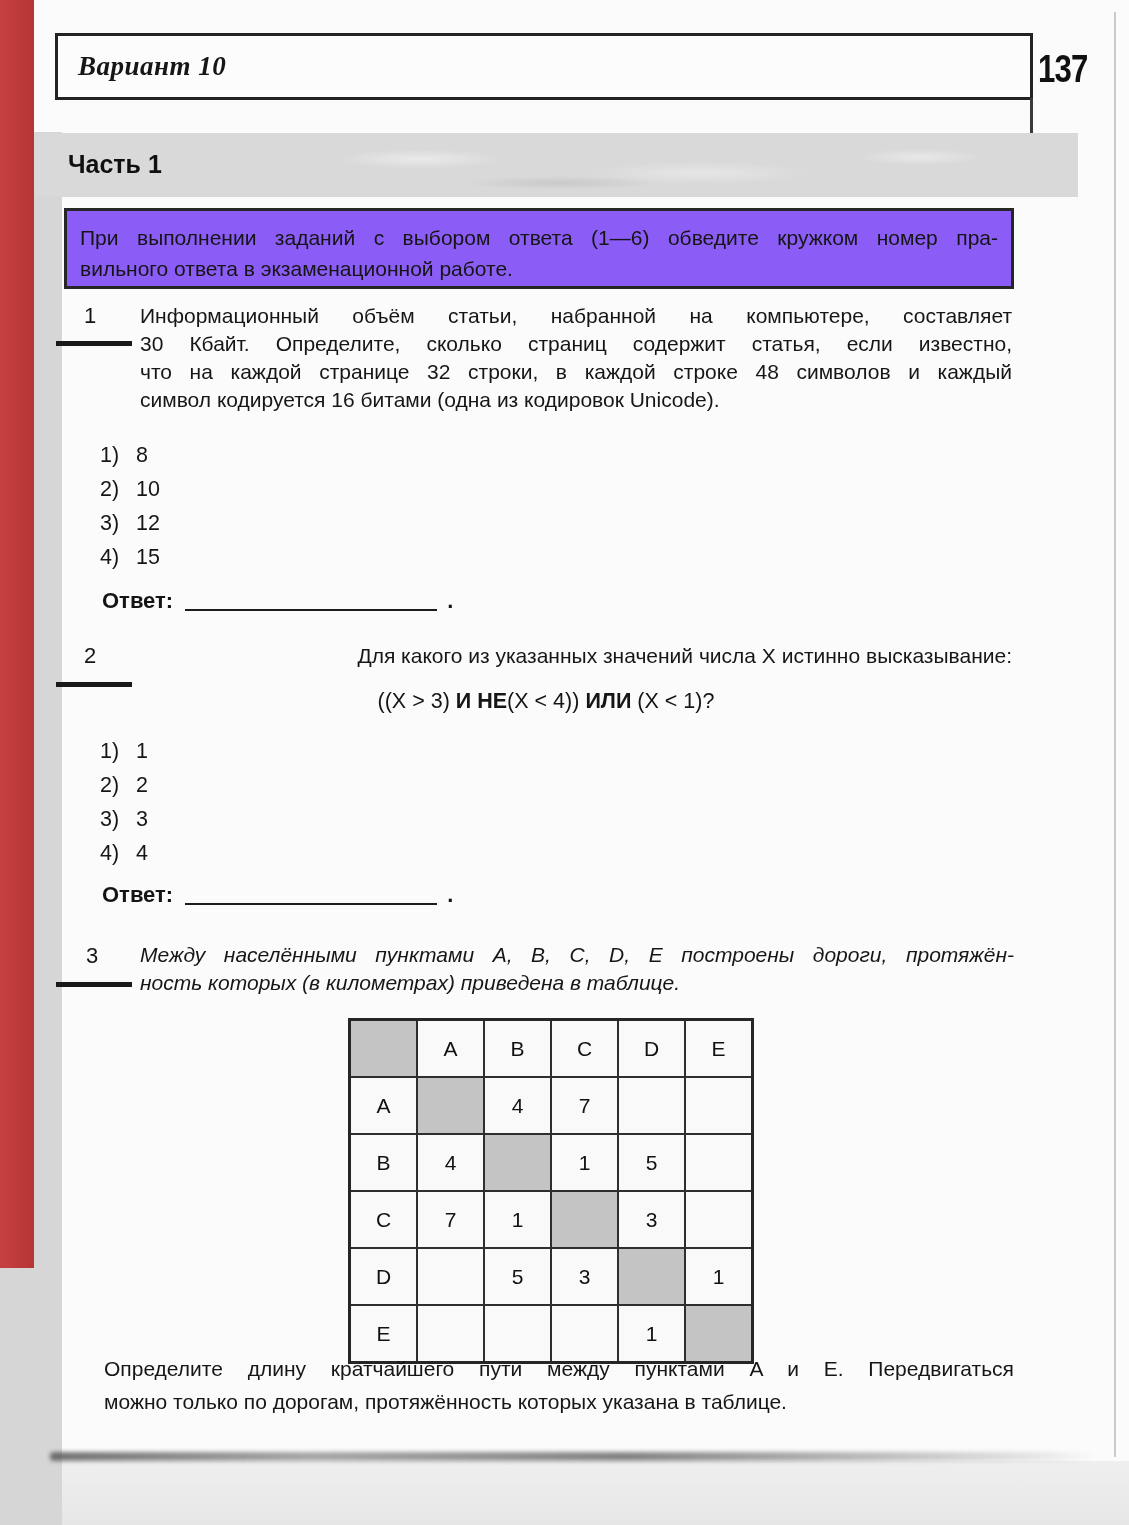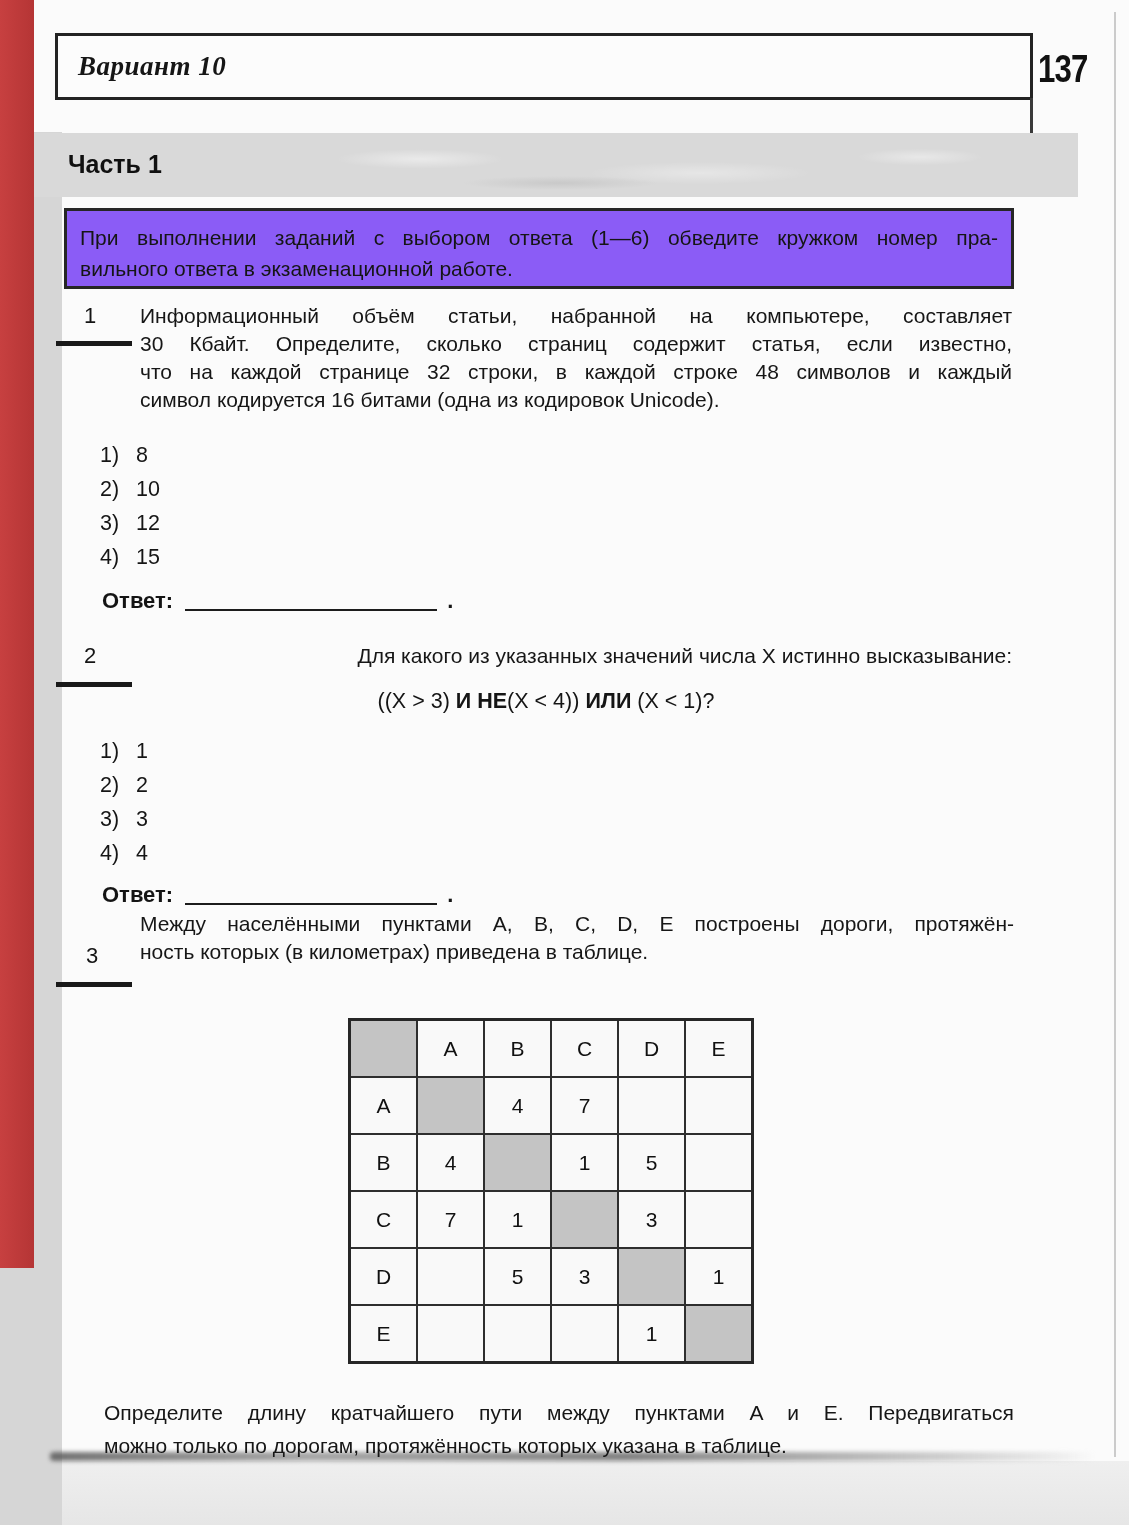--- a/index.html
+++ b/index.html
@@ -58,21 +58,21 @@
   .formula{position:absolute;left:140px;top:689px;width:812px;text-align:center;
     font-size:21.5px;color:#151515;}
   .formula .op{font-weight:700;}
   
   .table-wrap{position:absolute;left:348px;top:1018px;}
   table.dist{border-collapse:collapse;table-layout:fixed;border:3px solid #262626;background:#f9f9f9;}
   table.dist th,table.dist td{border:2px solid #2e2e2e;width:65px;height:55px;padding:0;
     text-align:center;vertical-align:middle;font-size:21px;font-weight:400;color:#111;background:#f9f9f9;}
   table.dist .gray{background:#c4c4c4;}
   
-  .closing{position:absolute;left:104px;top:1396px;width:910px;font-size:21px;line-height:33px;color:#161616;}
+  .closing{position:absolute;left:104px;top:1352px;width:910px;font-size:21px;line-height:33px;color:#161616;}
   .closing .jl{text-align:justify;text-align-last:justify;}
 </style>
 </head>
 <body>
 
 <div class="page">
 
   <div class="bottom-area"></div>
   <div class="left-margin"></div>
   <div class="page-edge-line"></div>
@@ -150,21 +150,21 @@
       </div>
   </div>
   <div class="answer-row" style="top:884px;">
     <span class="answer-label">Ответ:</span>
     <span class="answer-blank"></span>
     <span class="answer-period">.</span>
   </div>
 
   <div class="q-number" style="left:86px;top:943px;">3</div>
   <div class="q-rule" style="top:982px;"></div>
-  <div class="q-text" style="top:910px;width:874px;">
+  <div class="q-text" style="top:941px;width:874px;font-style:italic;">
     <div class="jl">Между населёнными пунктами A, B, C, D, E построены дороги, протяжён-</div>
     <div>ность которых (в километрах) приведена в таблице.</div>
   </div>
 
   <div class="table-wrap">
     <table class="dist">
       <colgroup>
           <col style="width: 67px;">
           <col style="width: 65px;">
           <col style="width: 65px;">

